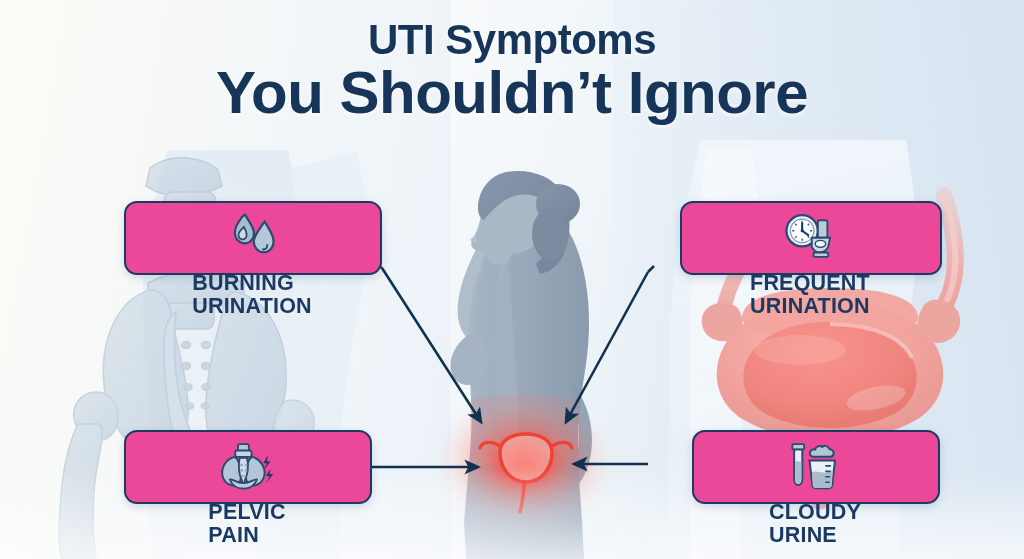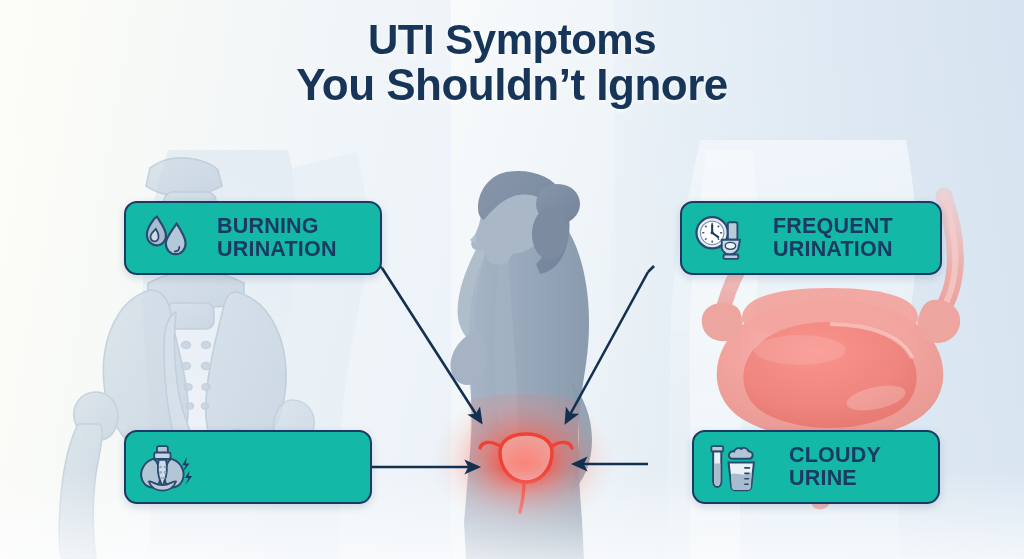--- a/index.html
+++ b/index.html
@@ -50,35 +50,36 @@
     pointer-events: none;
   }
   .title-line {
     font-weight: bold;
     font-size: 42px;
     line-height: 1.04;
     letter-spacing: -0.5px;
     color: #173558;
     text-shadow: 0 2px 4px rgba(255,255,255,.85);
   }
-  .title-line.l2 { font-size: 44px; }
+  .title-line.l2 { font-size: 60px; }
 
   
   .label-box {
     position: absolute;
     box-sizing: border-box;
-    background: #14b8a6;
+    background: #ec4899;
     border: 2.5px solid #1b3a63;
     border-radius: 13px;
     display: flex;
     align-items: center;
-    gap: 26px;
+    gap: 10px;
     padding: 7px 13px 7px 11px;
     box-shadow: 0 3px 9px rgba(30,60,100,.17);
     z-index: 30;
+    flex-direction: column;
   }
   .label-icon {
     flex: 0 0 auto;
     width: 54px; height: 52px;
     display: flex; align-items: center; justify-content: center;
   }
   .label-text {
     font-weight: bold;
     font-size: 21.5px;
     line-height: 1.08;
@@ -439,20 +440,22 @@
 
         <path d="M13 44 C16 52 22 54 28 54 C34 54 40 52 43 44
                  C40 43 36 48 28 48 C20 48 16 43 13 44 Z" fill="#b9cad9" stroke="#2a4a70" stroke-width="2"></path>
 
         <g fill="#1b3a63">
           <path d="M55 17 L50 26 L54 26 L50 34 L58 24 L54 24 Z"></path>
           <path d="M58 32 L53 40 L57 40 L53 48 L61 38 L57 38 Z"></path>
         </g>
       </svg>
     </span>
+    <span class="label-text">Pelvic
+Pain</span>
   </div>
 
   <div class="label-box" id="box-cloudy">
     <span class="label-icon">
       <svg viewBox="0 0 64 56" width="58" height="52" xmlns="http://www.w3.org/2000/svg">
 
         <rect x="7" y="5" width="13" height="6" rx="1.6" fill="#b9cad9" stroke="#2a4a70" stroke-width="2"></rect>
         <path d="M9 11 H18 V44 C18 48 15.5 50 13.5 50 C11.5 50 9 48 9 44 Z" fill="#e9f0f6" stroke="#2a4a70" stroke-width="2.2"></path>
         <path d="M10 24 H17 V44 C17 47 15 48.6 13.5 48.6 C12 48.6 10 47 10 44 Z" fill="#aabdcd"></path>
 

